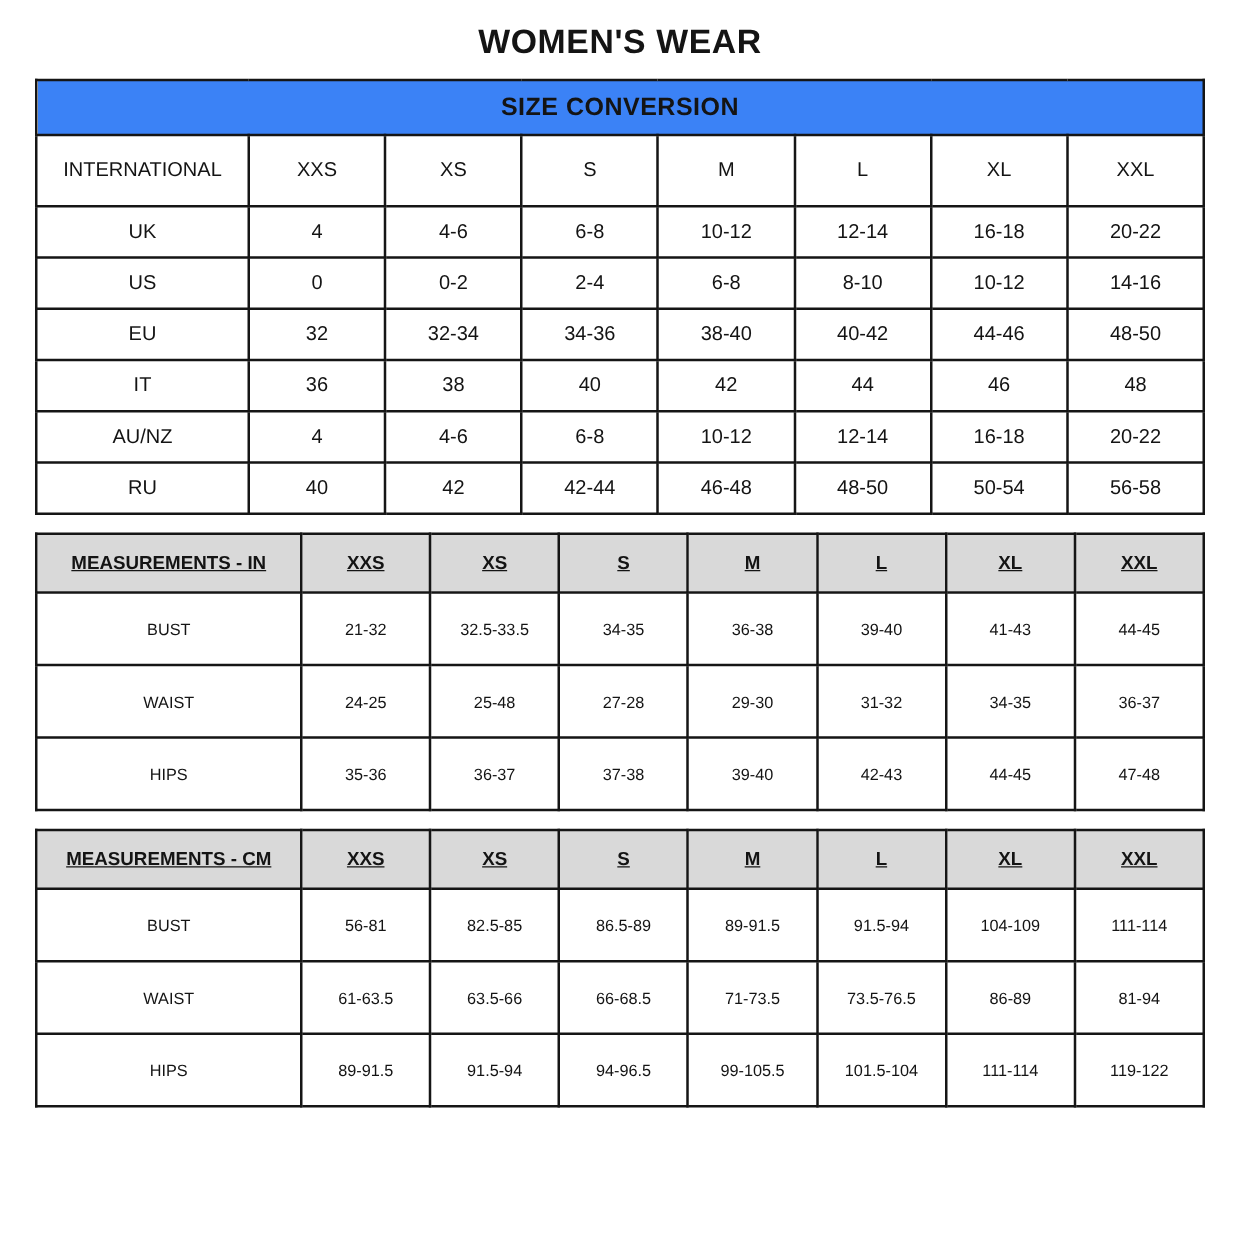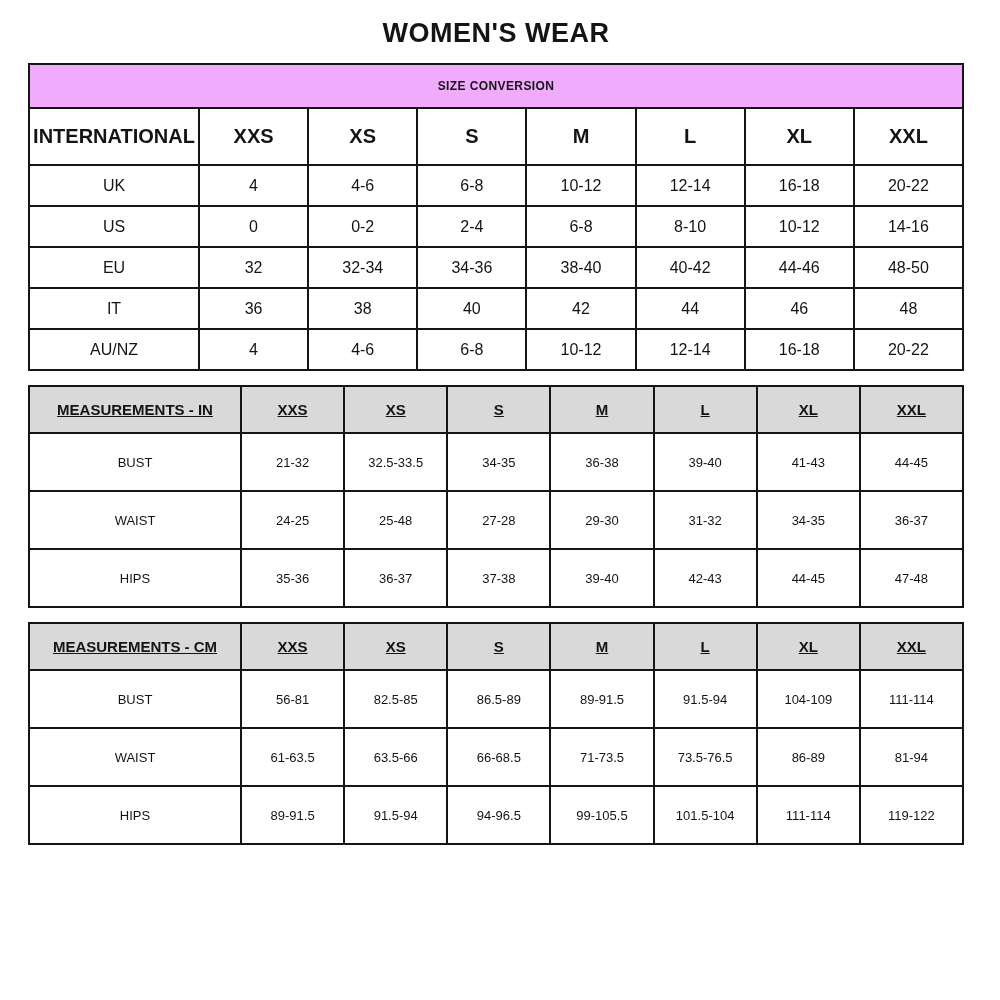--- a/index.html
+++ b/index.html
@@ -29,28 +29,28 @@
     vertical-align: middle;
     overflow: hidden;
     padding: 0 2px;
   }
   col.c-label { width: 170px; }
   col.c-label-wide { width: 212px; }
 
   
   tr.banner-row td {
     height: 44px;
-    background: #f0abfc;
+    background: #3b82f6;
     font-weight: 700;
-    font-size: 12px;
+    font-size: 20px;
     letter-spacing: 0.4px;
   }
 
   
-  table.conv tr.head-row td { height: 57px; font-size: 20px; font-weight: bold; }
+  table.conv tr.head-row td { height: 57px; font-size: 16px; }
   table.conv tr.body-row td { height: 41px; font-size: 16px; }
 
   
   table.meas tr.head-row td {
     height: 47px;
     background: #d9d9d9;
     font-weight: 700;
     font-size: 15px;
     text-decoration: underline;
   }
@@ -125,20 +125,30 @@
       </tr>
       <tr class="body-row">
         <td class="rowlabel">AU/NZ</td>
         <td>4</td>
         <td>4-6</td>
         <td>6-8</td>
         <td>10-12</td>
         <td>12-14</td>
         <td>16-18</td>
         <td>20-22</td>
+      </tr>
+      <tr class="body-row">
+        <td class="rowlabel">RU</td>
+        <td>40</td>
+        <td>42</td>
+        <td>42-44</td>
+        <td>46-48</td>
+        <td>48-50</td>
+        <td>50-54</td>
+        <td>56-58</td>
       </tr>
     </tbody>
   </table>
 
   <table class="tbl meas">
     <colgroup>
         <col class="c-label-wide">
         <col span="7">
       </colgroup>
     <tbody>

